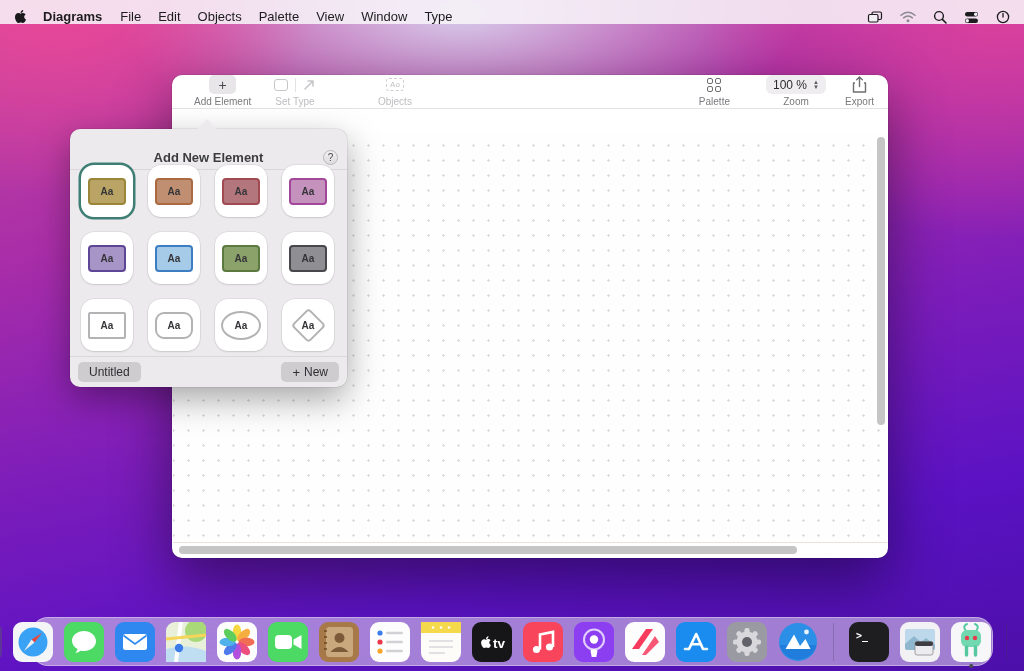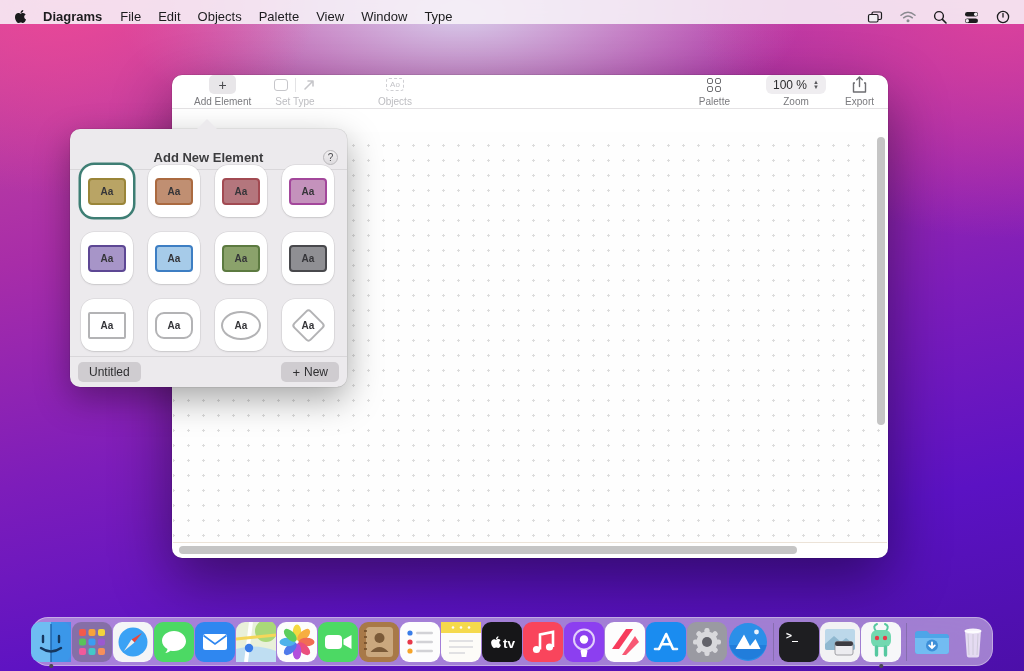--- a/index.html
+++ b/index.html
@@ -113,21 +113,21 @@
   .pop-footer { position:absolute; left:0; right:0; bottom:0; height:31px; border-top:1px solid #d9d7da;
     display:flex; align-items:center; justify-content:space-between; padding:0 8px; }
   .pop-btn { background:#cfccd0; border-radius:5px; font-size:12px; color:#2e2e30; padding:3px 11px; display:flex; align-items:center; gap:4px; }
   .pop-btn .plus { font-size:13px; line-height:1; }
 
   
   .dock {
     position:absolute; left:31px; right:31px; bottom:5px; height:49px;
     background:rgba(242,237,243,0.50); backdrop-filter:blur(22px);
     border:0.5px solid rgba(255,255,255,0.35); border-radius:17px;
-    display:flex; align-items:center; justify-content:center; gap:1px; padding:0 5px; z-index:60;
+    display:flex; align-items:center; justify-content:center; gap:11px; padding:0 5px; z-index:60;
   }
   .dock-icon { position:relative; width:40px; height:40px; flex:0 0 auto; }
   .dock-icon svg { display:block; width:40px; height:40px; }
   .dock-divider { width:1px; height:38px; background:rgba(60,60,70,0.25); margin:0 4px; flex:0 0 auto; }
   .run-dot { position:absolute; left:50%; bottom:-6px; transform:translateX(-50%); width:3.5px; height:3.5px; border-radius:50%; background:#4a4a50; }
 </style>
 </head>
 <body>
 
 <div class="menubar">

